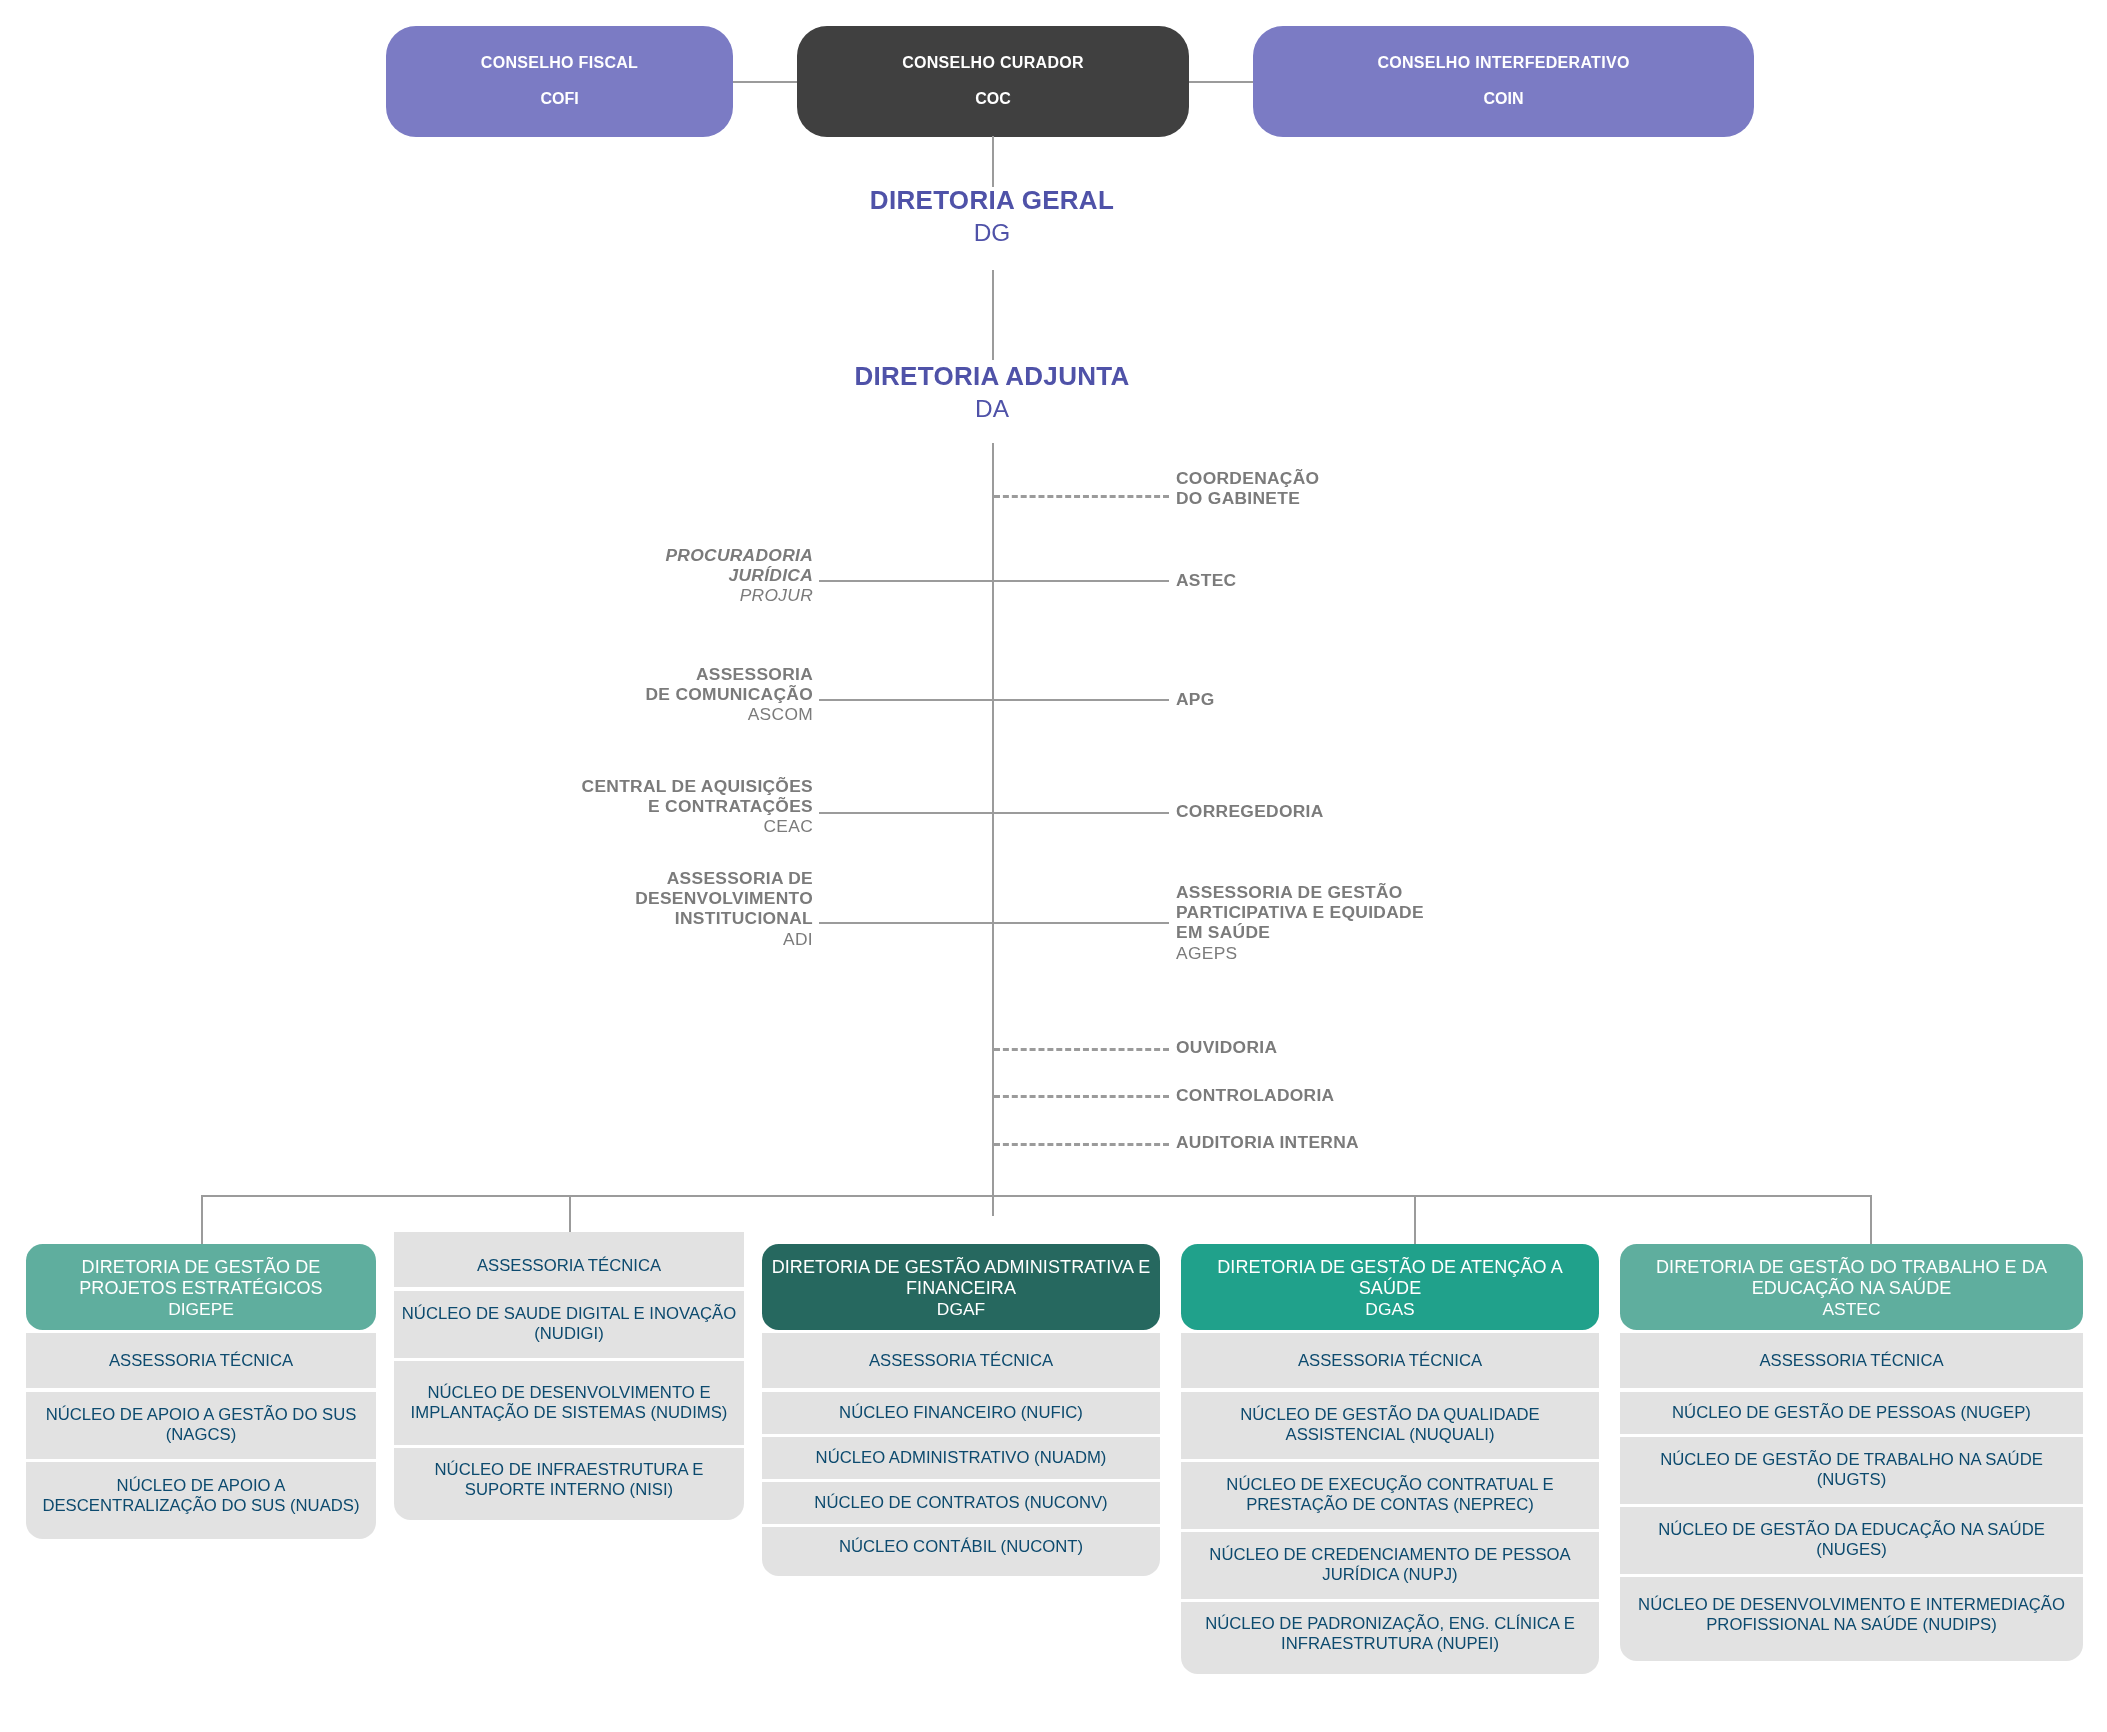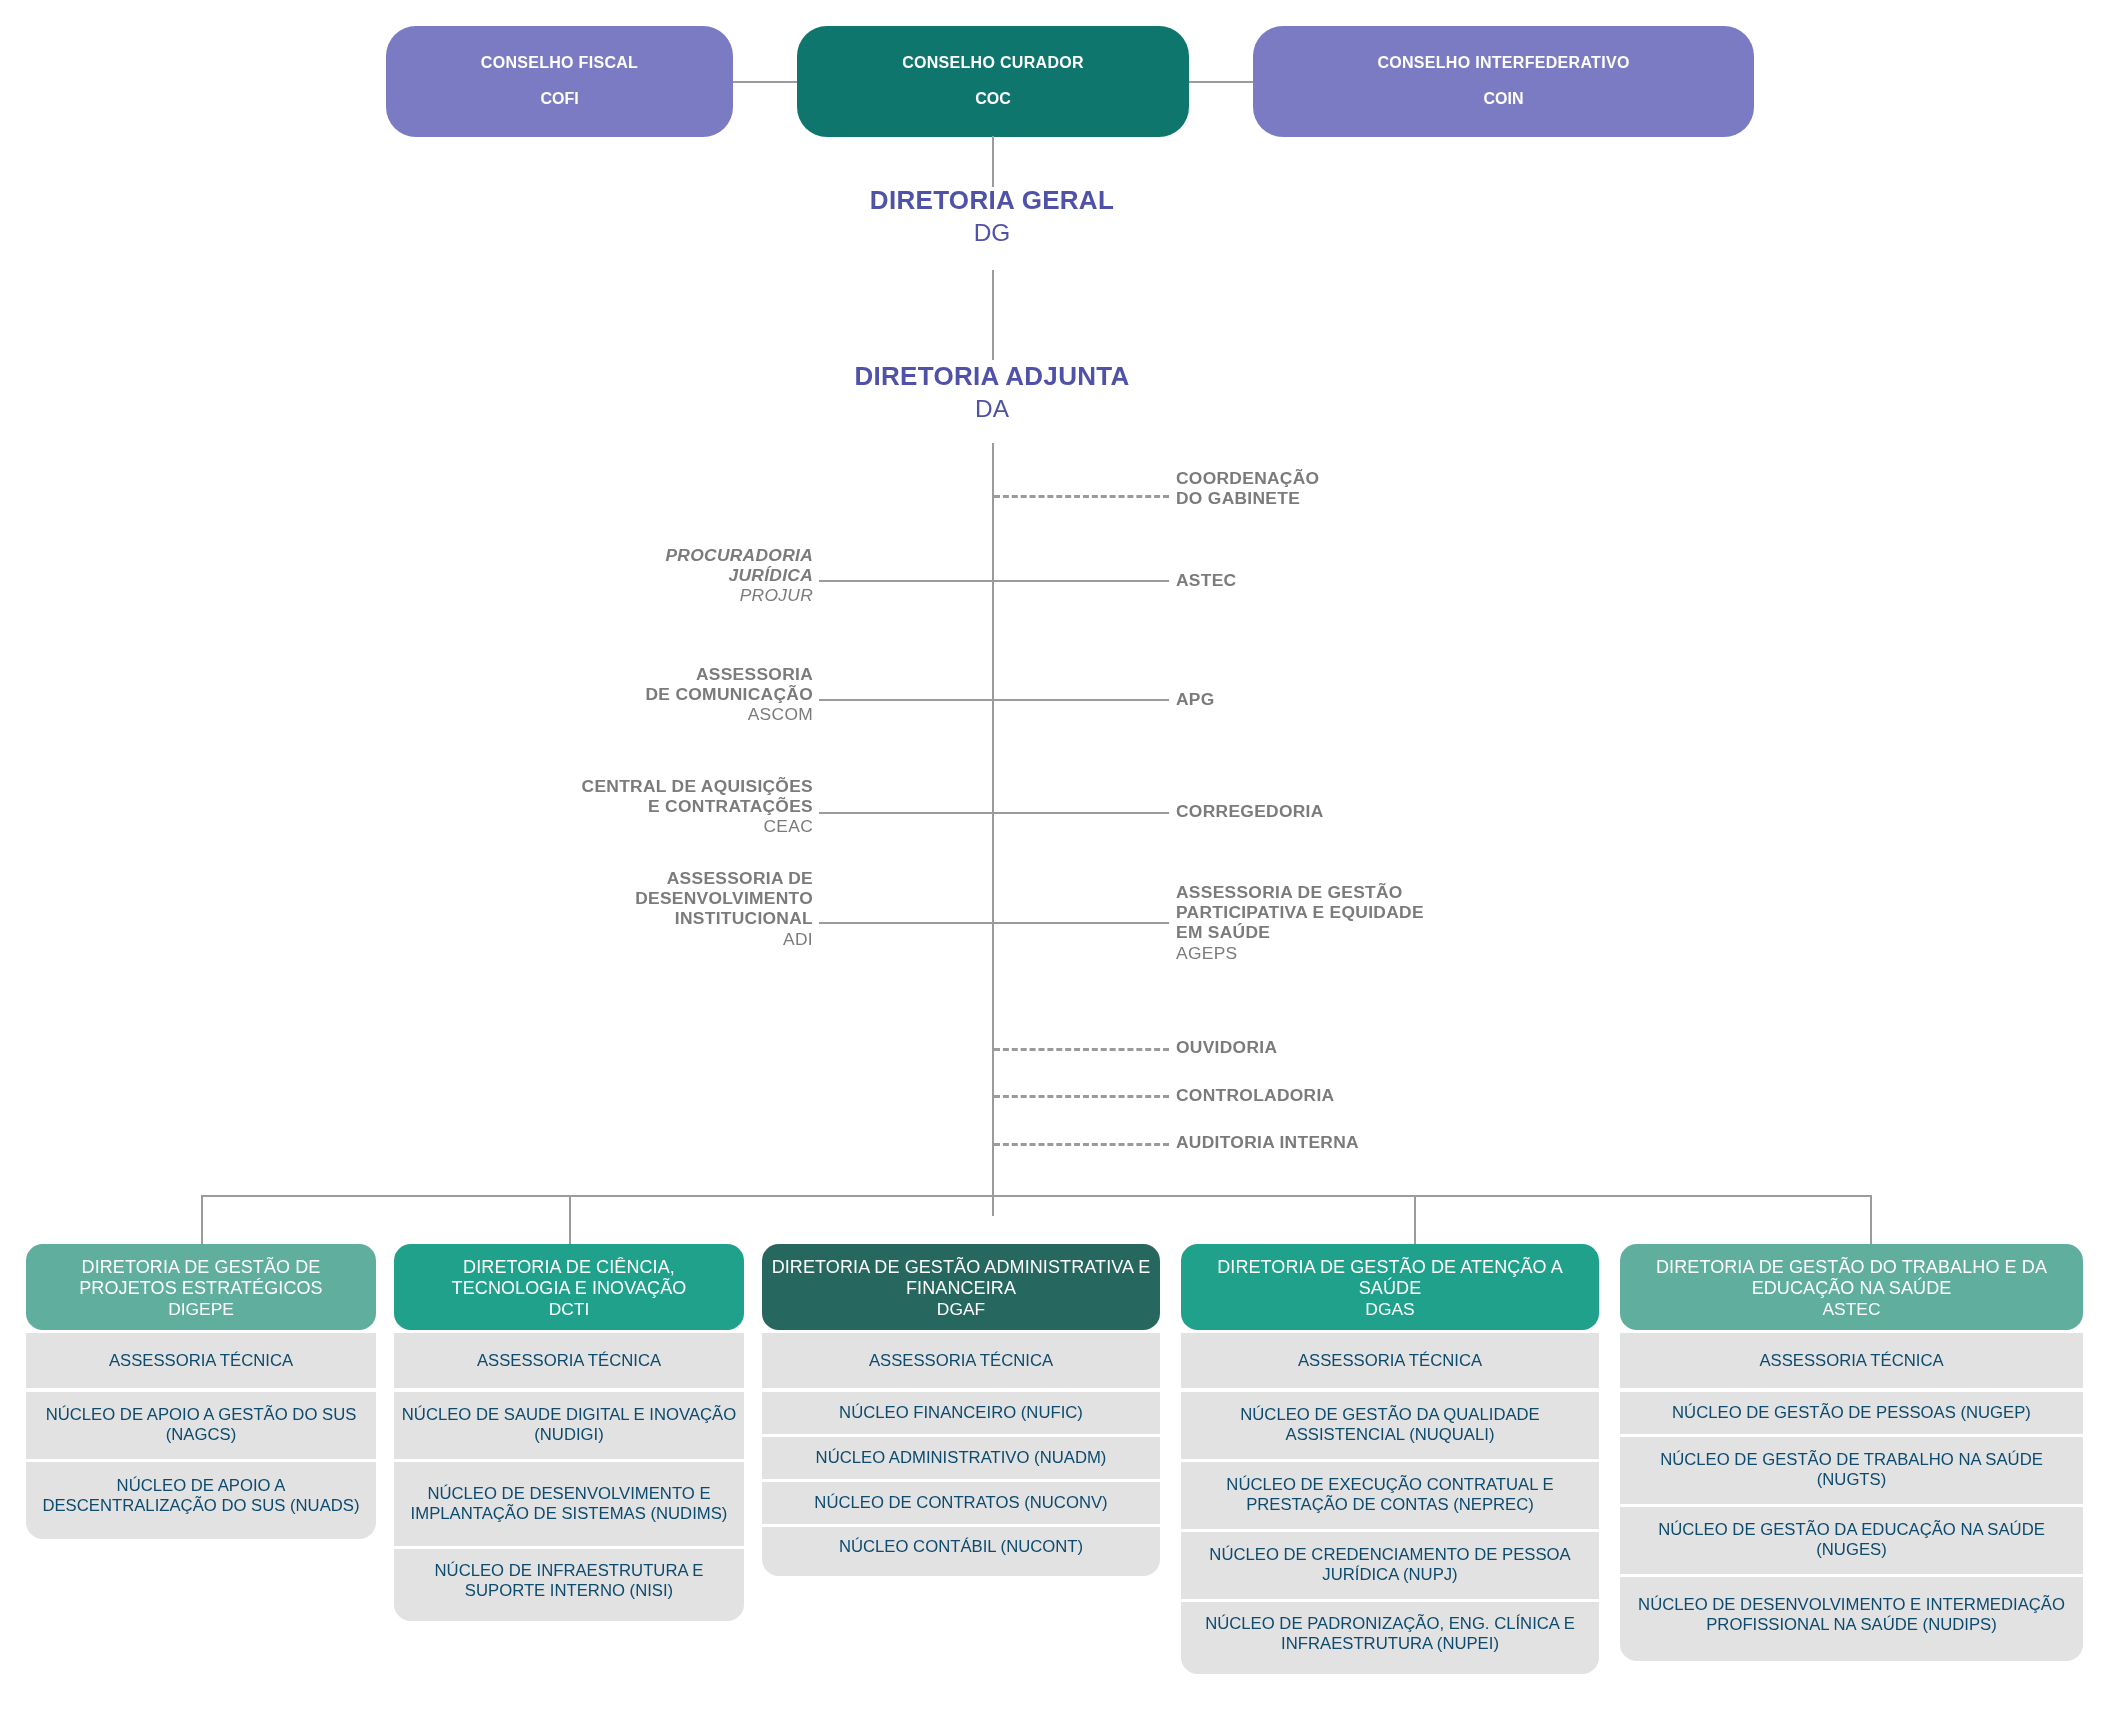--- a/index.html
+++ b/index.html
@@ -59,21 +59,21 @@
 <div class="stage">
 
   <div class="hline" style="left:726px;top:81px;width:77px;"></div>
   <div class="hline" style="left:1183px;top:81px;width:77px;"></div>
 
   <div class="pill" style="left:386px;top:26px;width:347px;height:111px;background:#7b7bc4;">
     <div class="t1">CONSELHO FISCAL</div>
     <div class="t2">COFI</div>
   </div>
 
-  <div class="pill" style="left:797px;top:26px;width:392px;height:111px;background:#0f766e;">
+  <div class="pill" style="left:797px;top:26px;width:392px;height:111px;background:#404040;">
     <div class="t1">CONSELHO CURADOR</div>
     <div class="t2">COC</div>
   </div>
 
   <div class="pill" style="left:1253px;top:26px;width:501px;height:111px;background:#7b7bc4;">
     <div class="t1">CONSELHO INTERFEDERATIVO</div>
     <div class="t2">COIN</div>
   </div>
 
   <div class="vline" style="left:992px;top:136px;height:51px;"></div>
@@ -183,24 +183,20 @@
       </div>
     <div class="unit" style="min-height:67px;">
         <span>NÚCLEO DE APOIO A GESTÃO DO SUS (NAGCS)</span>
       </div>
     <div class="unit last" style="min-height:77px;">
         <span>NÚCLEO DE APOIO A DESCENTRALIZAÇÃO DO SUS (NUADS)</span>
       </div>
   </div>
 
   <div class="col" style="left:394px;width:350px;">
-    <div class="colhead" style="background:#20a18b;">
-      <div class="t1">DIRETORIA DE CIÊNCIA, TECNOLOGIA E INOVAÇÃO</div>
-      <div class="t2">DCTI</div>
-    </div>
     <div class="unit" style="min-height:55px;">
         <span>ASSESSORIA TÉCNICA</span>
       </div>
     <div class="unit" style="min-height:67px;">
         <span>NÚCLEO DE SAUDE DIGITAL E INOVAÇÃO (NUDIGI)</span>
       </div>
     <div class="unit" style="min-height:84px;">
         <span>NÚCLEO DE DESENVOLVIMENTO E IMPLANTAÇÃO DE SISTEMAS (NUDIMS)</span>
       </div>
     <div class="unit last" style="min-height:72px;">

